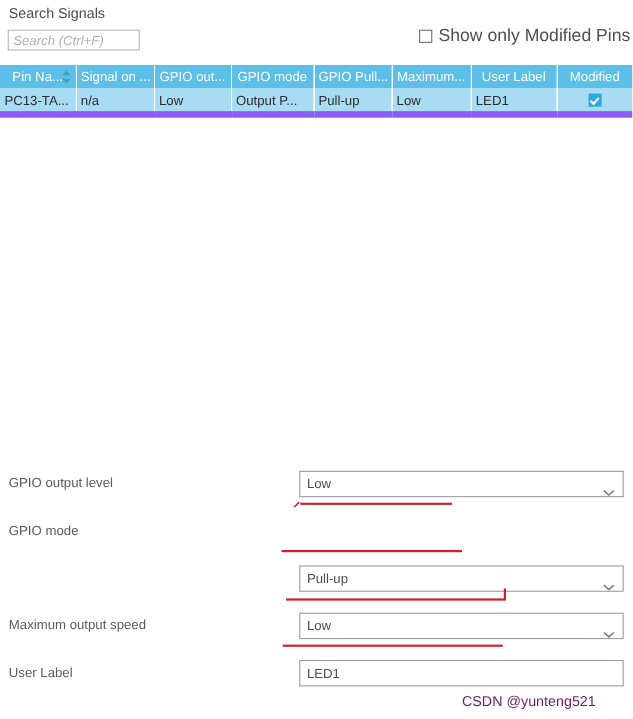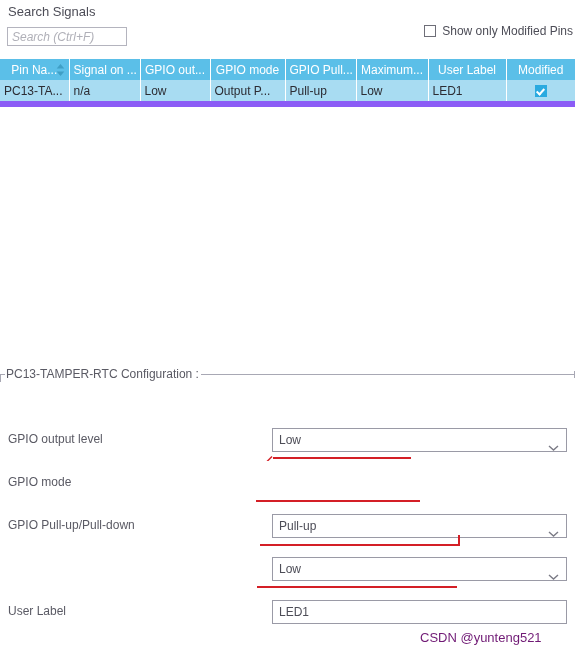--- a/index.html
+++ b/index.html
@@ -62,21 +62,21 @@
   .chk-box {
     width: 12px;
     height: 12px;
     box-sizing: border-box;
     border: 1px solid #6e6e78;
     background: #ffffff;
     flex: 0 0 auto;
     display: block;
   }
   #modified-pins-label {
-    font-size: 12px;
+    font-size: 16px;
     color: #4d4d57;
     white-space: nowrap;
   }
 
   
   #pin-table {
     position: absolute;
     left: 0;
     top: 59px;
     width: 575px;
@@ -340,56 +340,50 @@
       <td>LED1</td>
       <td class="center">
         <span class="cell-check"></span>
       </td>
     </tr>
   </tbody>
 </table>
 
 <div id="config-group">
 
-  <div id="group-legend">
-    <span id="group-legend-tick-left"></span>
-    <span id="group-legend-title">PC13-TAMPER-RTC Configuration :</span>
-    <span id="group-legend-line"></span>
-    <span id="group-legend-tick-right"></span>
-  </div>
 
   <div class="form-row" style="top:62px;">
     <span class="form-label">GPIO output level</span>
     <div class="combo">
       <span>Low</span>
       <span class="combo-arrow">
         <svg width="11" height="7" viewBox="0 0 11 7">
           <polyline points="1,1.5 5.5,5.5 10,1.5" fill="none" stroke="#7b7b86" stroke-width="1.4"></polyline>
         </svg>
       </span>
     </div>
   </div>
 
   <div class="form-row" style="top:105px;">
     <span class="form-label">GPIO mode</span>
   </div>
 
   <div class="form-row" style="top:148px;">
-    <span class="form-label">GPIO Pull-up/Pull-down</span>
     <div class="combo">
       <span>Pull-up</span>
       <span class="combo-arrow">
         <svg width="11" height="7" viewBox="0 0 11 7">
           <polyline points="1,1.5 5.5,5.5 10,1.5" fill="none" stroke="#7b7b86" stroke-width="1.4"></polyline>
         </svg>
       </span>
     </div>
   </div>
 
   <div class="form-row" style="top:191px;">
+    <span class="form-label">Maximum output speed</span>
     <div class="combo">
       <span>Low</span>
       <span class="combo-arrow">
         <svg width="11" height="7" viewBox="0 0 11 7">
           <polyline points="1,1.5 5.5,5.5 10,1.5" fill="none" stroke="#7b7b86" stroke-width="1.4"></polyline>
         </svg>
       </span>
     </div>
   </div>
 

